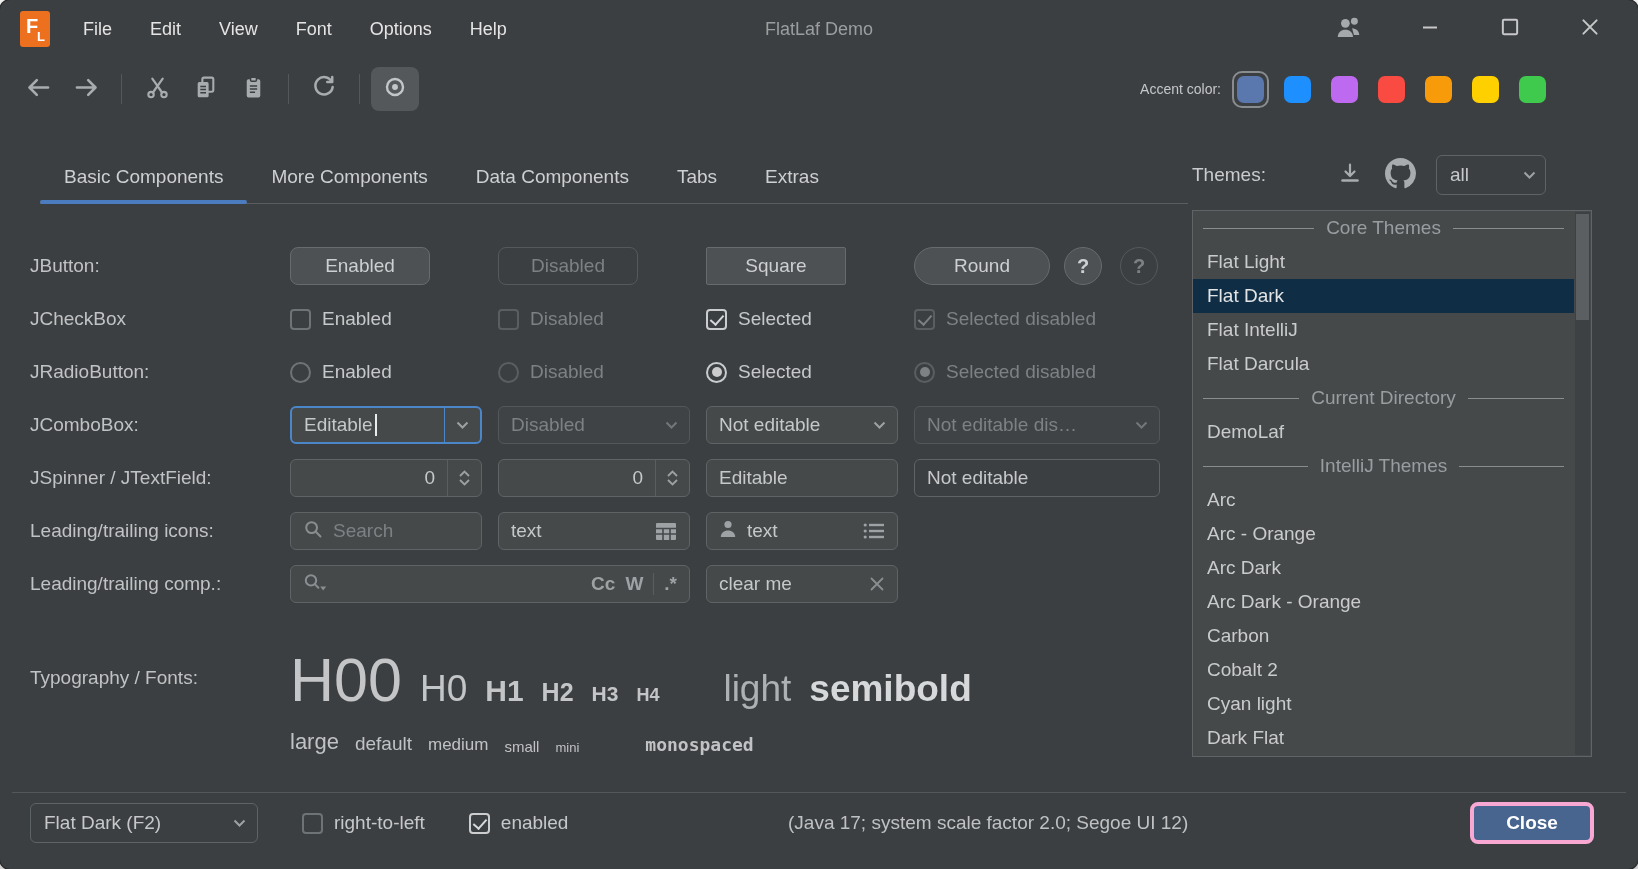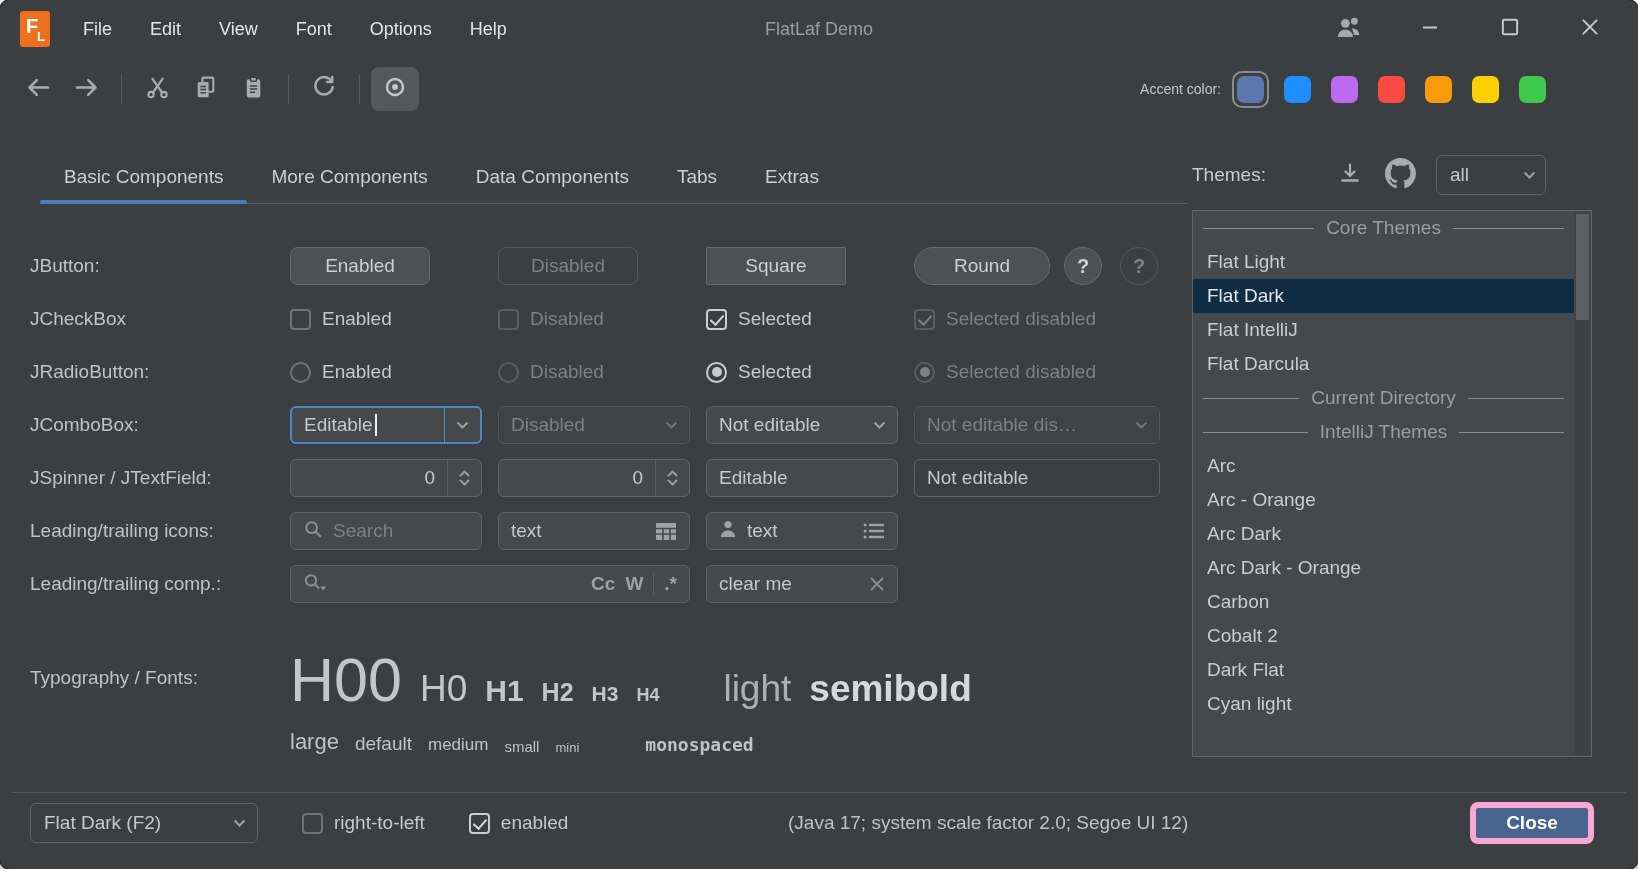--- a/index.html
+++ b/index.html
@@ -115,21 +115,21 @@
   
   .statusline { position:absolute; left:12px; right:12px; top:792px; height:1px; background:#55585A; }
   .statusbar { position:absolute; left:30px; right:44px; top:800px; height:46px; display:flex; align-items:center; }
   .lnf-combo { width:228px; height:40px; border:1px solid #5E6365; border-radius:6px;
     display:flex; align-items:center; font-size:19px; color:#C6C8CA; }
   .lnf-combo .val { flex:1; padding:0 13px; }
   .lnf-combo .arrow { width:36px; display:grid; place-items:center; }
   .sb-opt { margin-left:44px; }
   .sb-info { position:absolute; left:758px; top:0; height:46px; display:flex; align-items:center; font-size:19px; color:#BFC1C3; }
   .close-btn { margin-left:auto; width:124px; height:42px; border-radius:8px; background:#47658F;
-    border:6px solid #f9a8d4; color:#FFFFFF; font-weight:bold; font-size:19px; display:grid; place-items:center; }
+    border:4px solid #f9a8d4; color:#FFFFFF; font-weight:bold; font-size:19px; display:grid; place-items:center; }
 </style>
 </head>
 <body>
 
 <div class="window">
 
   <div class="titlebar">
     <div class="logo">
       <span class="lf">F</span>
       <span class="ll">L</span>
@@ -269,31 +269,32 @@
         <div class="tgsep">
           <span>Core Themes</span>
         </div>
         <div class="titem">Flat Light</div>
         <div class="titem sel">Flat Dark</div>
         <div class="titem">Flat IntelliJ</div>
         <div class="titem">Flat Darcula</div>
         <div class="tgsep">
           <span>Current Directory</span>
         </div>
+        <div class="titem">DemoLaf</div>
         <div class="tgsep">
           <span>IntelliJ Themes</span>
         </div>
         <div class="titem">Arc</div>
         <div class="titem">Arc - Orange</div>
         <div class="titem">Arc Dark</div>
         <div class="titem">Arc Dark - Orange</div>
         <div class="titem">Carbon</div>
         <div class="titem">Cobalt 2</div>
+        <div class="titem">Cyan light</div>
         <div class="titem">Dark Flat</div>
-        <div class="titem">Cyan light</div>
       </div>
     <div class="tl-scroll">
       <div class="tl-thumb"></div>
     </div>
   </div>
 
   <div class="row" style="top:247px">
     <div class="flabel">JButton:</div>
     <div class="cell">
         <div class="btn">Enabled</div>

